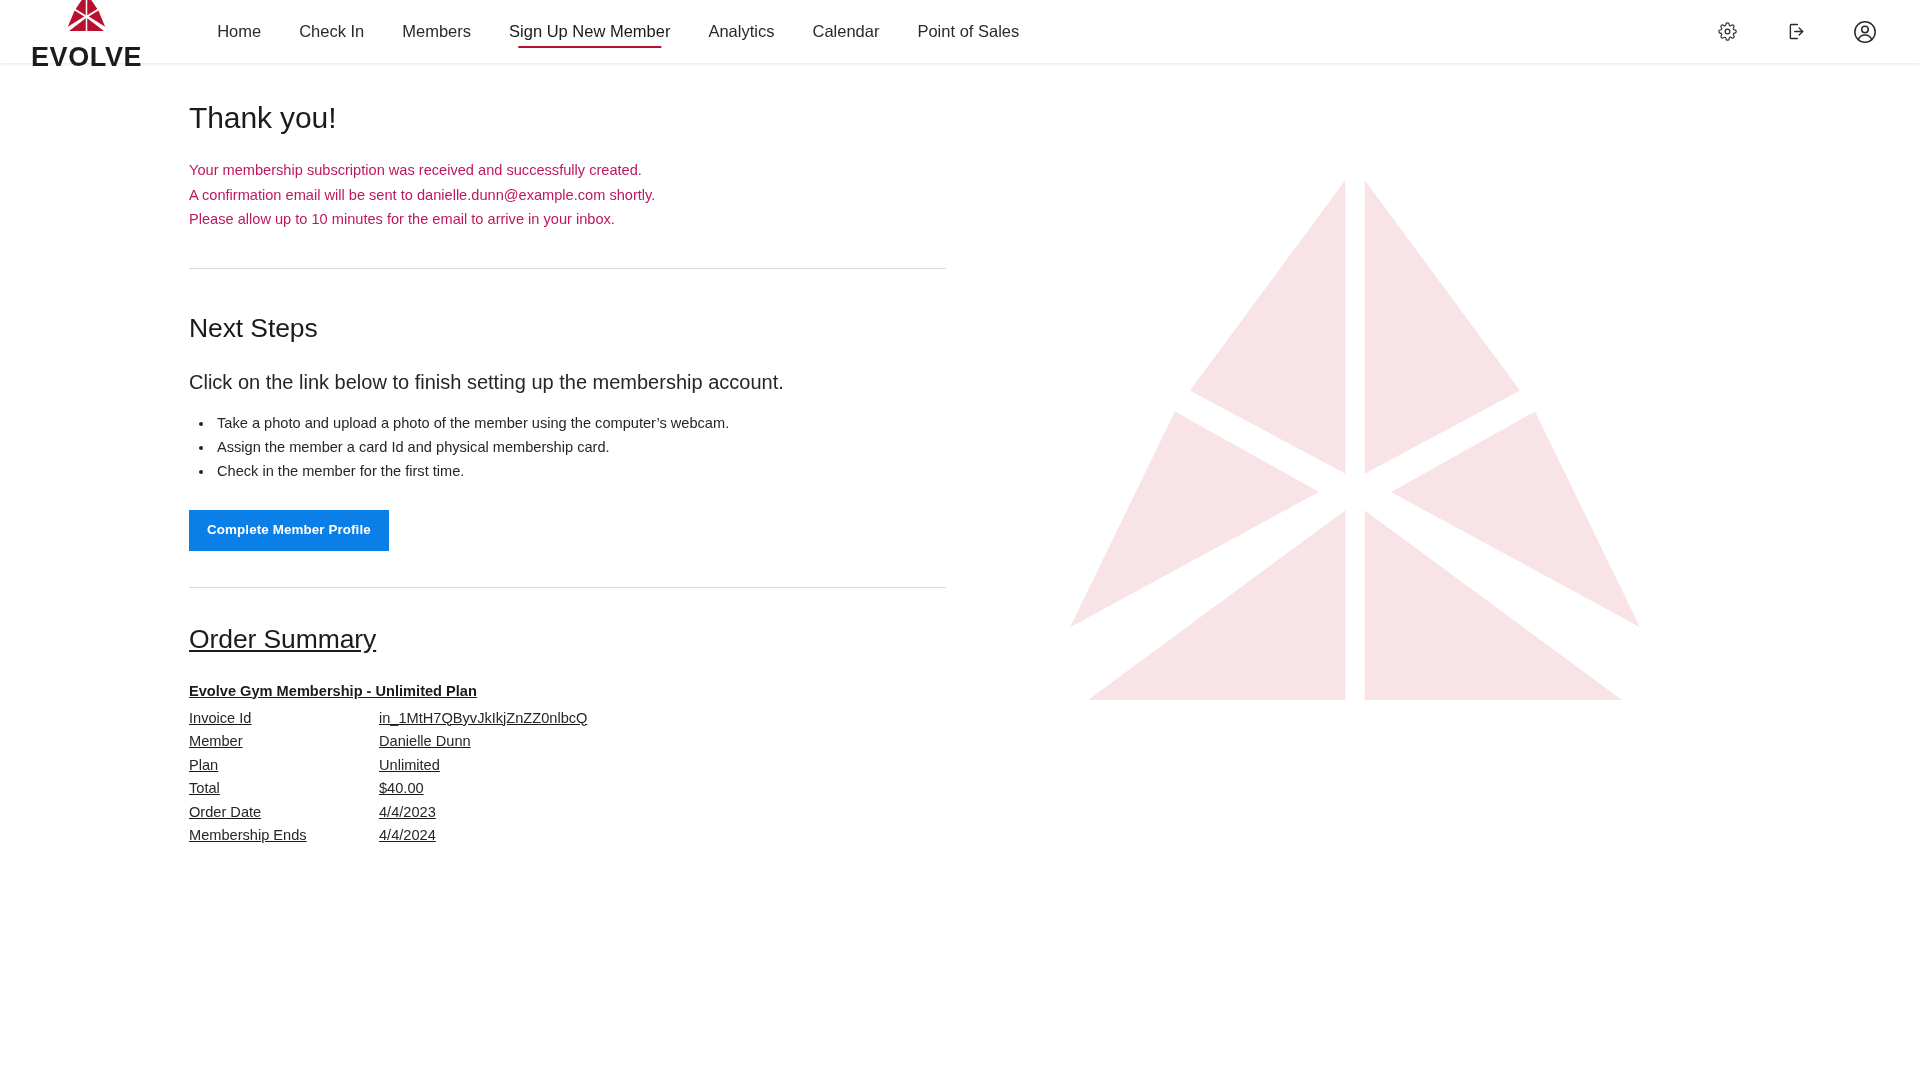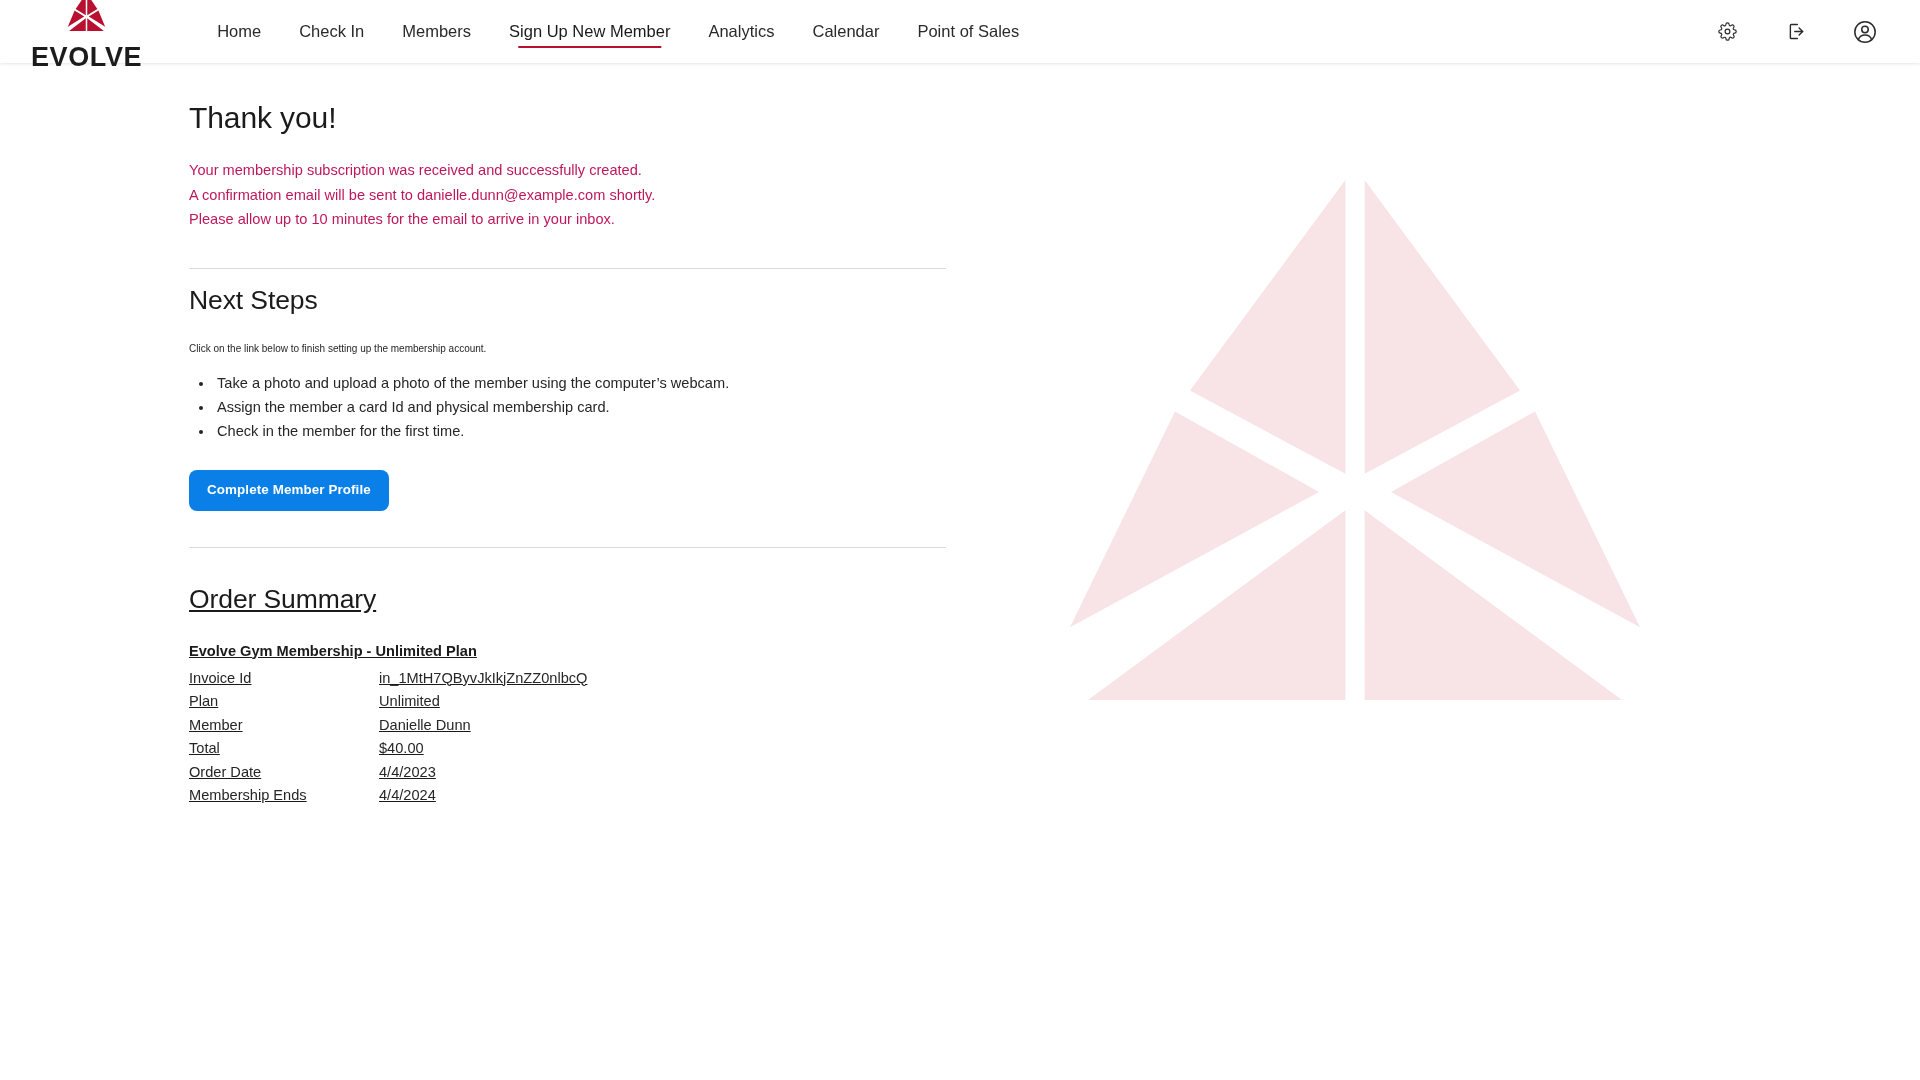--- a/index.html
+++ b/index.html
@@ -157,22 +157,22 @@
 
   .rule {
     height: 1px;
     background: #d7dae0;
     border: 0;
     width: 757px;
     margin: 0;
   }
 
   .rule-1 { margin-top: 36px; }
-  .sec-next { padding-top: 16px; }
-  .lede { font-size: 10px; color: #262626; margin-top: 27px; }
+  .sec-next { padding-top: 44px; }
+  .lede { font-size: 20px; color: #262626; margin-top: 27px; }
 
   ul.steps {
     margin-top: 17px;
     padding-left: 25px;
     list-style: disc;
   }
   ul.steps li {
     font-size: 14.6px;
     color: #262626;
     line-height: 24px;
@@ -183,21 +183,21 @@
   .cta {
     display: inline-block;
     margin-top: 27px;
     background: #0b7fe8;
     color: #ffffff;
     font-size: 13.4px;
     font-weight: 700;
     letter-spacing: 0.1px;
     padding: 13px 18px 14px 18px;
     border: none;
-    border-radius: 8px;
+    border-radius: 0;
     cursor: pointer;
     font-family: "Liberation Sans", "DejaVu Sans", sans-serif;
     line-height: 1;
   }
 
   .rule-2 { margin-top: 36px; }
 
   .sec-order { padding-top: 36px; text-decoration: underline; }
 
   .order-product {
@@ -331,26 +331,26 @@
 
       <div class="order-product">Evolve Gym Membership - Unlimited Plan</div>
 
       <table class="order-table">
         <tbody>
           <tr>
             <td class="k">Invoice Id</td>
             <td class="v">in_1MtH7QByvJkIkjZnZZ0nlbcQ</td>
           </tr>
           <tr>
+            <td class="k">Member</td>
+            <td class="v">Danielle Dunn</td>
+          </tr>
+          <tr>
             <td class="k">Plan</td>
             <td class="v">Unlimited</td>
-          </tr>
-          <tr>
-            <td class="k">Member</td>
-            <td class="v">Danielle Dunn</td>
           </tr>
           <tr>
             <td class="k">Total</td>
             <td class="v">$40.00</td>
           </tr>
           <tr>
             <td class="k">Order Date</td>
             <td class="v">4/4/2023</td>
           </tr>
           <tr>

